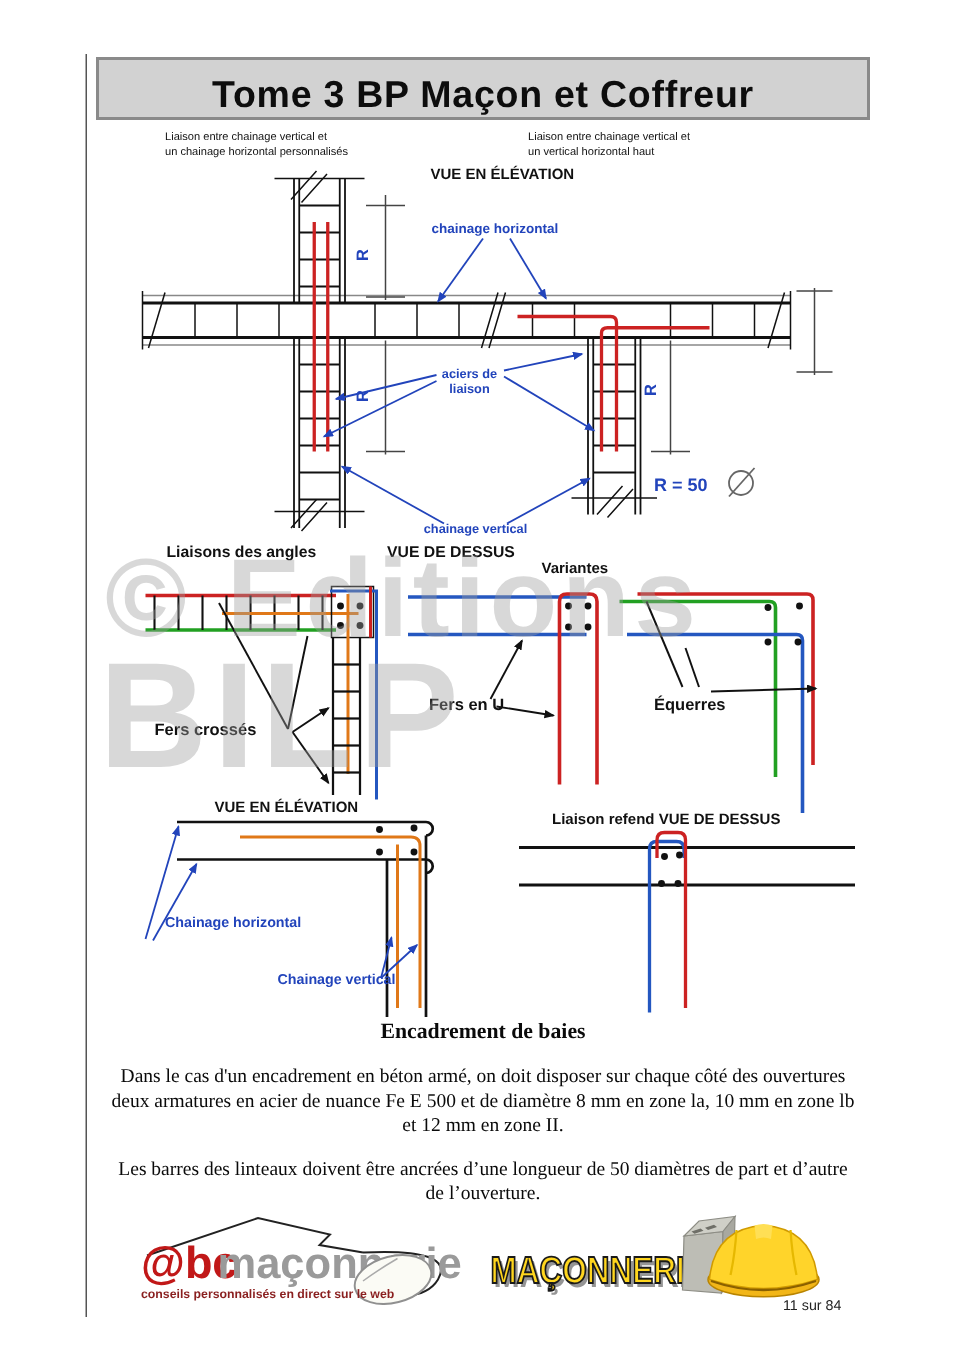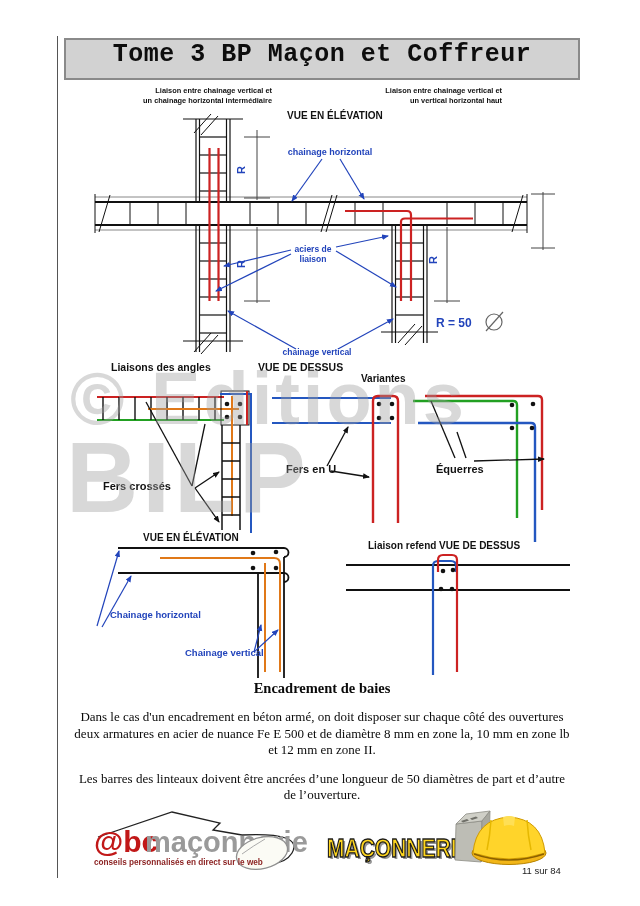--- a/index.html
+++ b/index.html
@@ -1,22 +1,22 @@
 <!DOCTYPE html>
 <html><head>
 <meta charset="utf-8">
 <style>
   html,body{margin:0;padding:0;background:#888;}
   .page{position:relative;width:640px;height:906px;background:#ffffff;overflow:hidden;
         font-family:"Liberation Sans",sans-serif;}
   .left-rule{position:absolute;left:57px;top:36px;width:1px;height:842px;background:#555;}
   .title-bar{position:absolute;left:64px;top:38px;width:512px;height:38px;
-             background:#d2d2d2;border:2px solid #8a8a8a;display:flex;align-items:flex-start;justify-content:center;font-family:Liberation Mono, monospace;}
+             background:#d2d2d2;border:2px solid #8a8a8a;display:flex;align-items:flex-end;justify-content:center;}
   .title-bar span{font-size:25px;font-weight:bold;color:#0d0d0d;letter-spacing:0.5px;}
-  .caption{position:absolute;font-size:7.4px;font-weight:bold;color:#111;text-align:right;line-height:9.5px;}
+  .caption{position:absolute;font-size:7.4px;font-weight:normal;color:#111;text-align:left;line-height:9.5px;}
   .cap-left{left:110px;top:86px;width:162px;}
   .cap-right{left:352px;top:86px;width:150px;}
   .diagram-svg{position:absolute;left:0;top:0;}
   .wm{position:absolute;color:rgba(158,158,158,0.40);font-weight:bold;pointer-events:none;z-index:6;
       font-family:"Liberation Sans",sans-serif;white-space:nowrap;}
   .wm1{left:70px;top:356px;font-size:74px;letter-spacing:3px;}
   .wm2{left:66px;top:420px;font-size:100px;letter-spacing:4px;}
   .body-text{position:absolute;left:62px;top:680px;width:520px;z-index:7;
              font-family:"Liberation Serif",serif;color:#0a0a0a;text-align:center;}
   .body-text h3{margin:0 0 2px 0;font-size:14.5px;font-weight:bold;}
@@ -45,21 +45,21 @@
 <div class="page">
 
   <div class="left-rule"></div>
 
   <div class="title-bar">
     <span>Tome 3 BP Maçon et Coffreur</span>
   </div>
 
   <div class="caption cap-left">
     <div>Liaison entre chainage vertical et</div>
-    <div>un chainage horizontal intermédiaire</div>
+    <div>un chainage horizontal personnalisés</div>
   </div>
   <div class="caption cap-right">
     <div>Liaison entre chainage vertical et</div>
     <div>un vertical horizontal haut</div>
   </div>
 
   <svg class="diagram-svg" width="640" height="906" viewBox="0 0 640 906">
     <defs>
       <marker id="aB" markerWidth="8" markerHeight="7" refX="6" refY="2.8" orient="auto" markerUnits="userSpaceOnUse">
         <path d="M0,0 L7,2.8 L0,5.6 Z" fill="#2244bb"></path>

